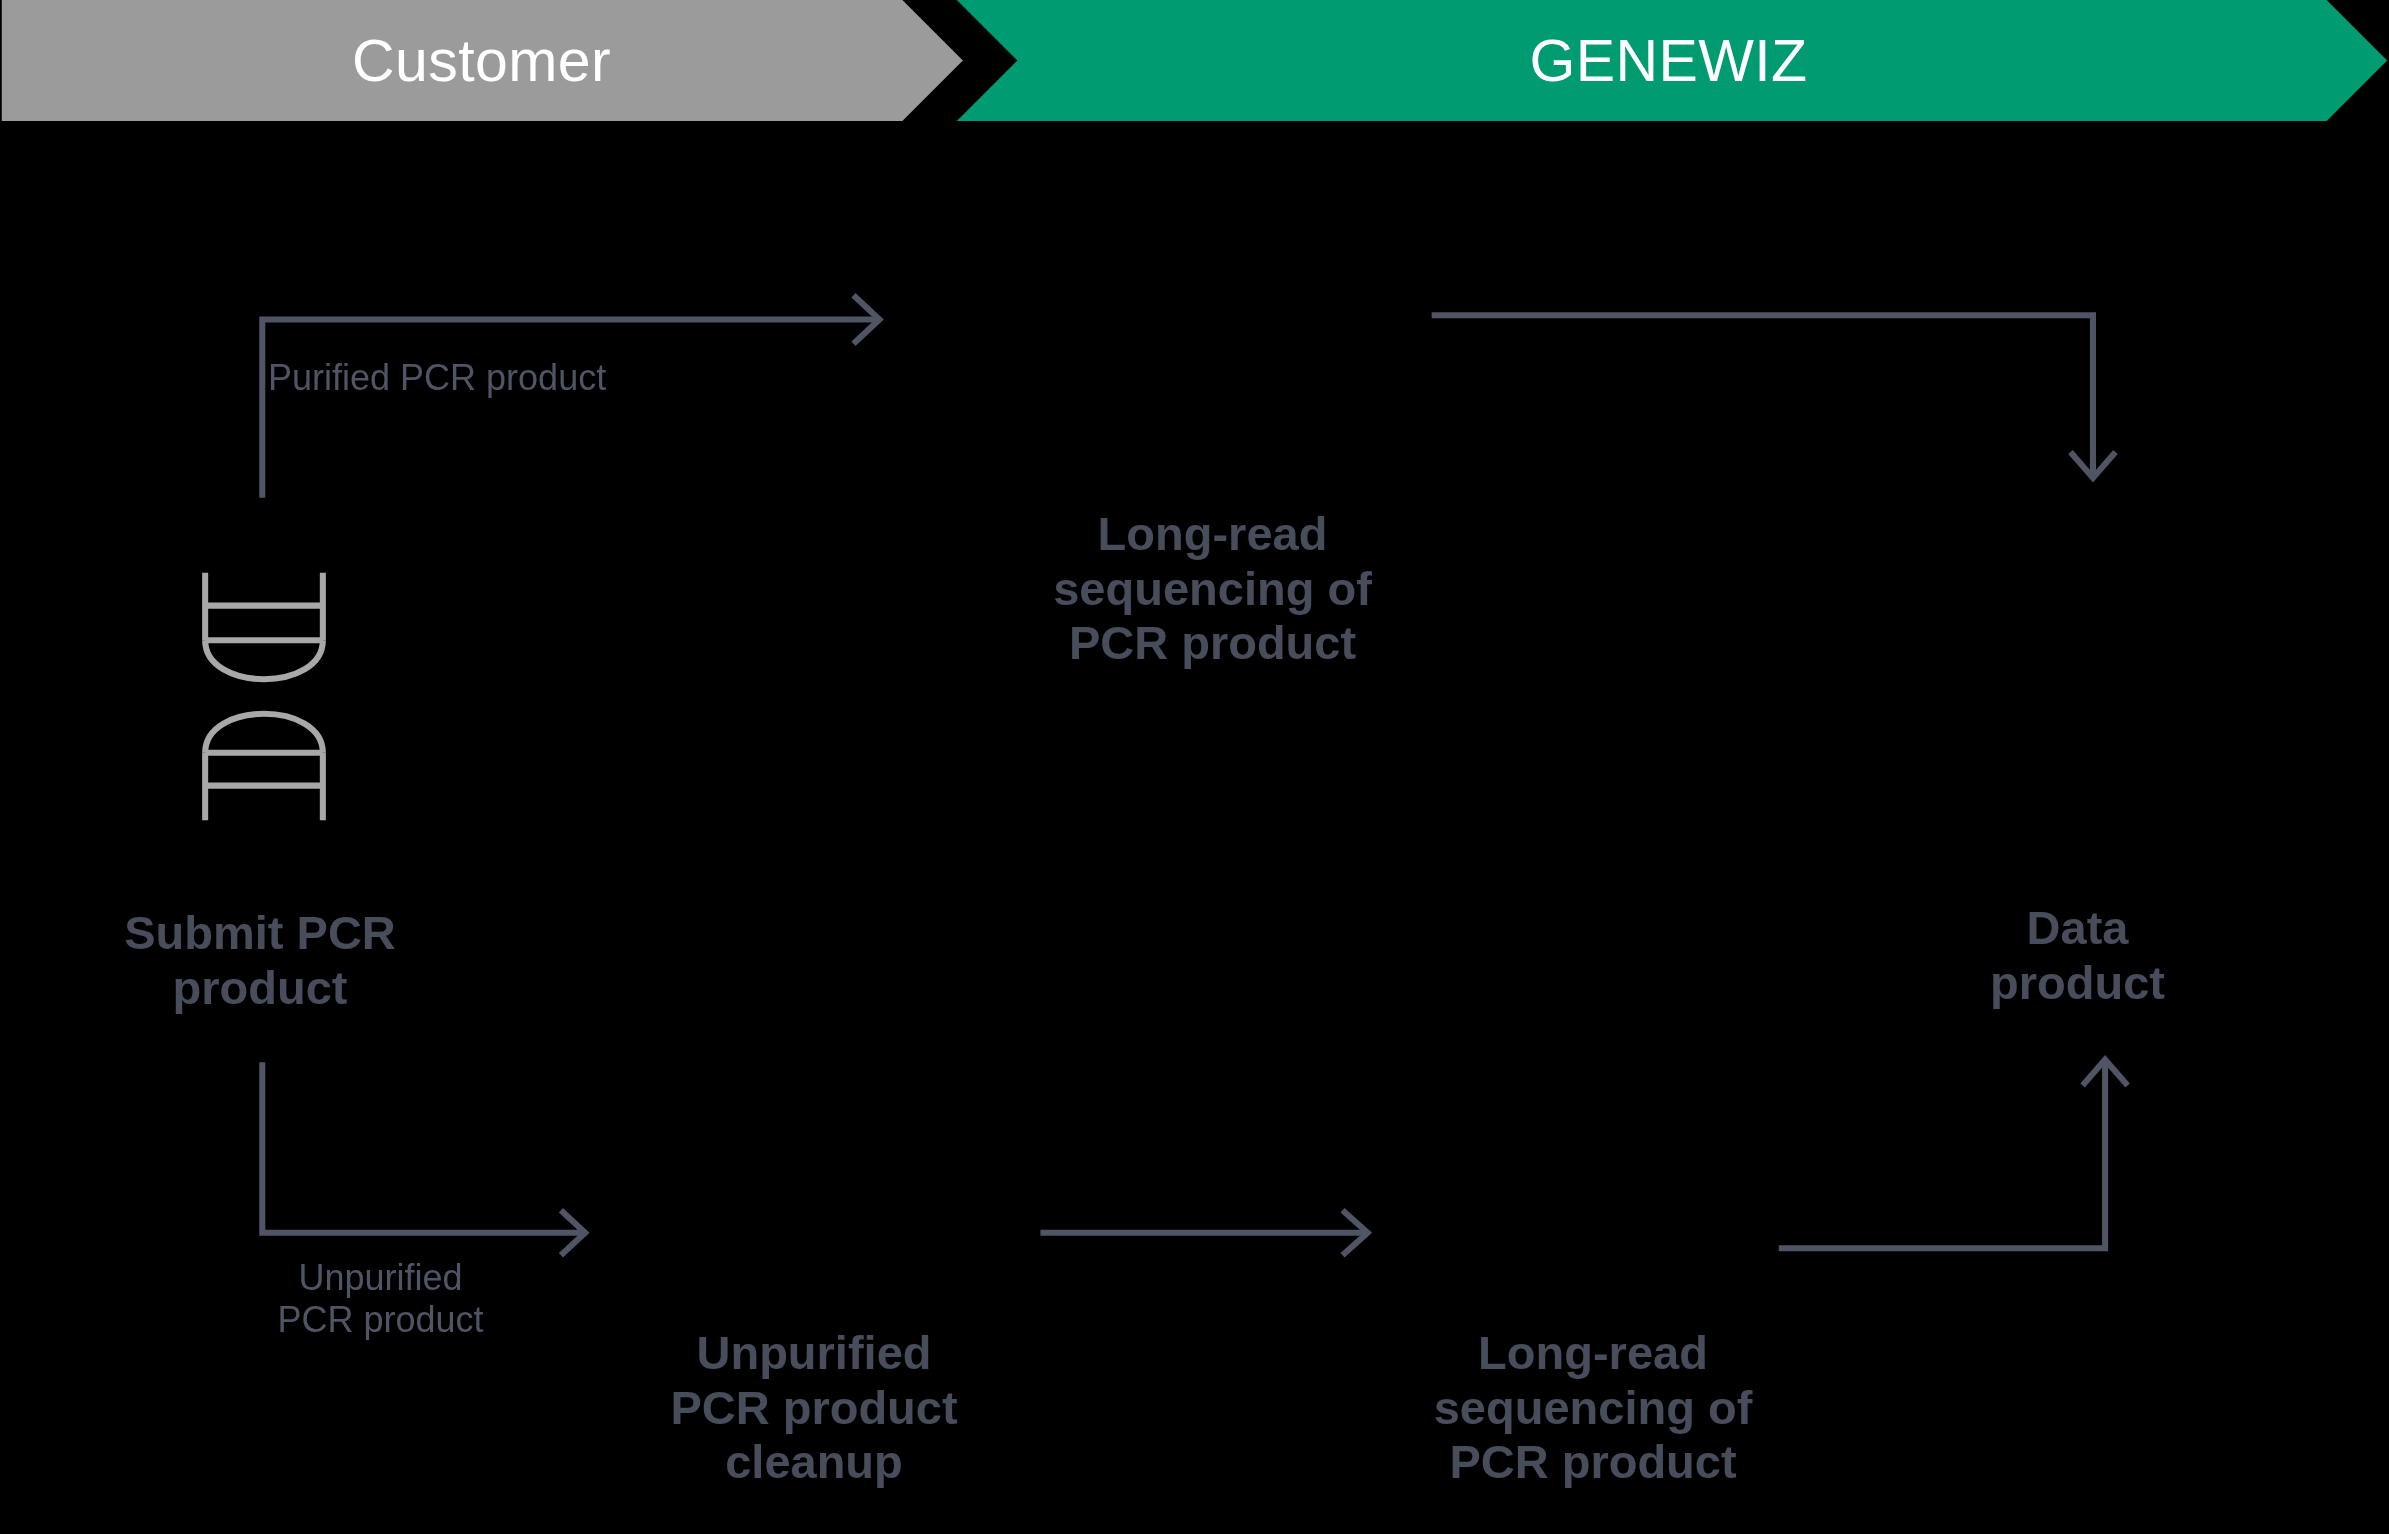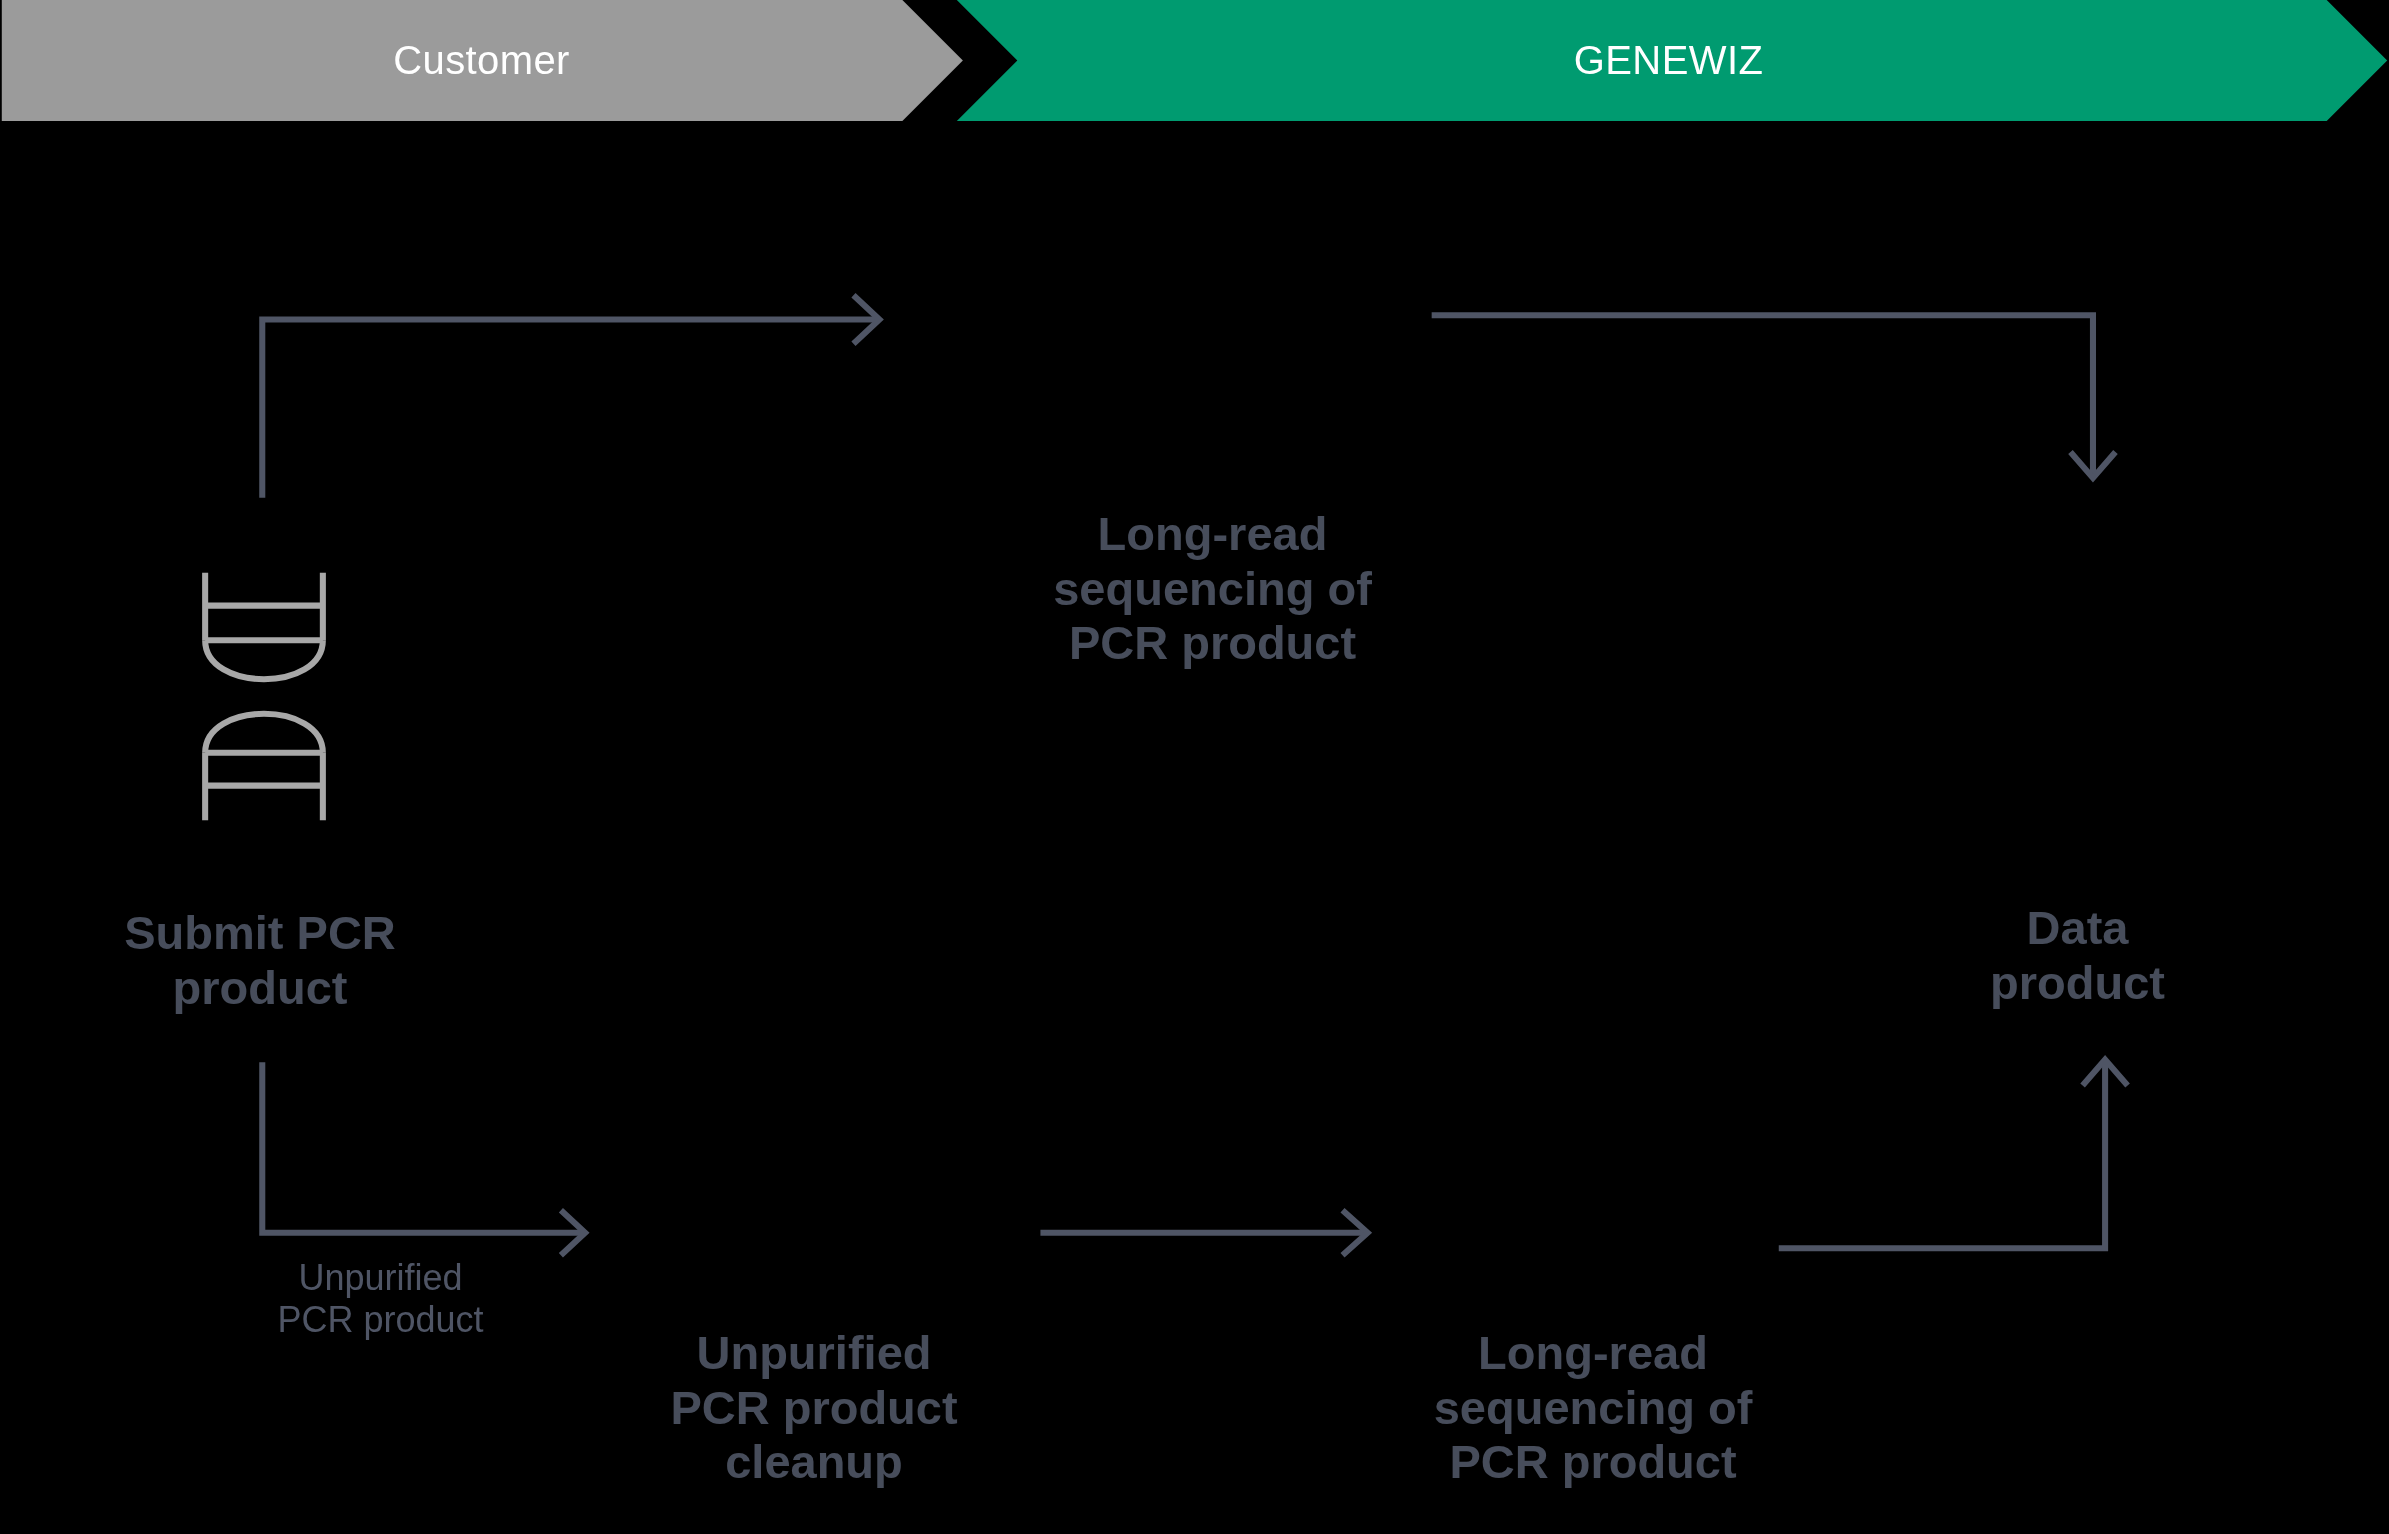--- a/index.html
+++ b/index.html
@@ -25,21 +25,21 @@
     height: 121px;
   }
   .banner-label {
     position: absolute;
     top: 0;
     height: 121px;
     display: flex;
     align-items: center;
     justify-content: center;
     color: #ffffff;
-    font-size: 40px;
+    font-size: 59px;
     font-weight: 400;
     letter-spacing: 0.4px;
     white-space: nowrap;
     pointer-events: none;
   }
   #customer-label { left: 0; width: 963px; }
   #genewiz-label  { left: 974px; width: 1389px; }
 
   
   .node-text {
@@ -143,18 +143,19 @@
 product</div>
 
   <div class="node-text" style="left:589px; top:1286px; width:450px; font-size:47px;">Unpurified
 PCR product
 cleanup</div>
 
   <div class="node-text" style="left:1368px; top:1286px; width:450px; font-size:47px;">Long-read
 sequencing of
 PCR product</div>
 
+  <div class="edge-text" style="left:268px; top:357px; width:519px; font-size:36px; text-align:left;">Purified PCR product</div>
 
   <div class="edge-text" style="left:229px; top:1257px; width:303px; font-size:36px;">Unpurified
 PCR product</div>
 
 </div>
 
 
 </body></html>

